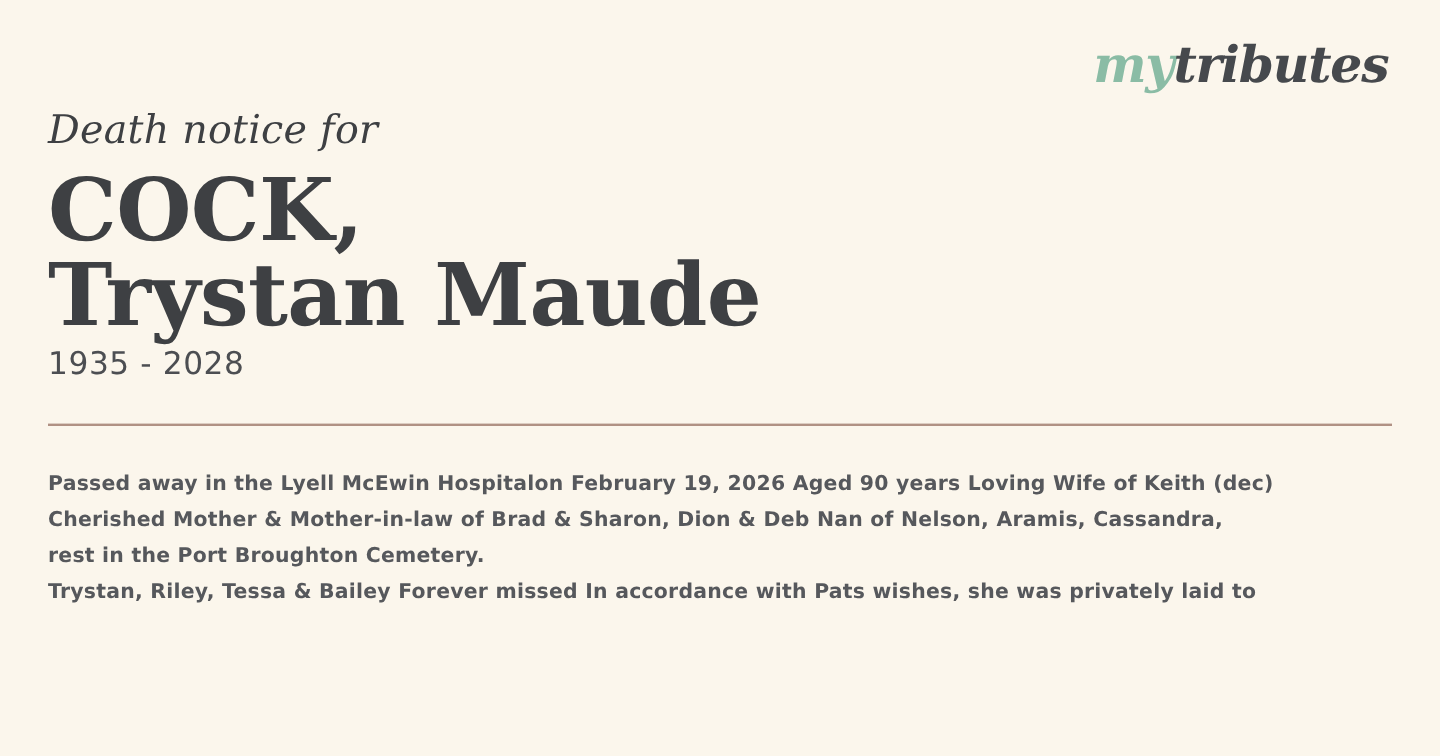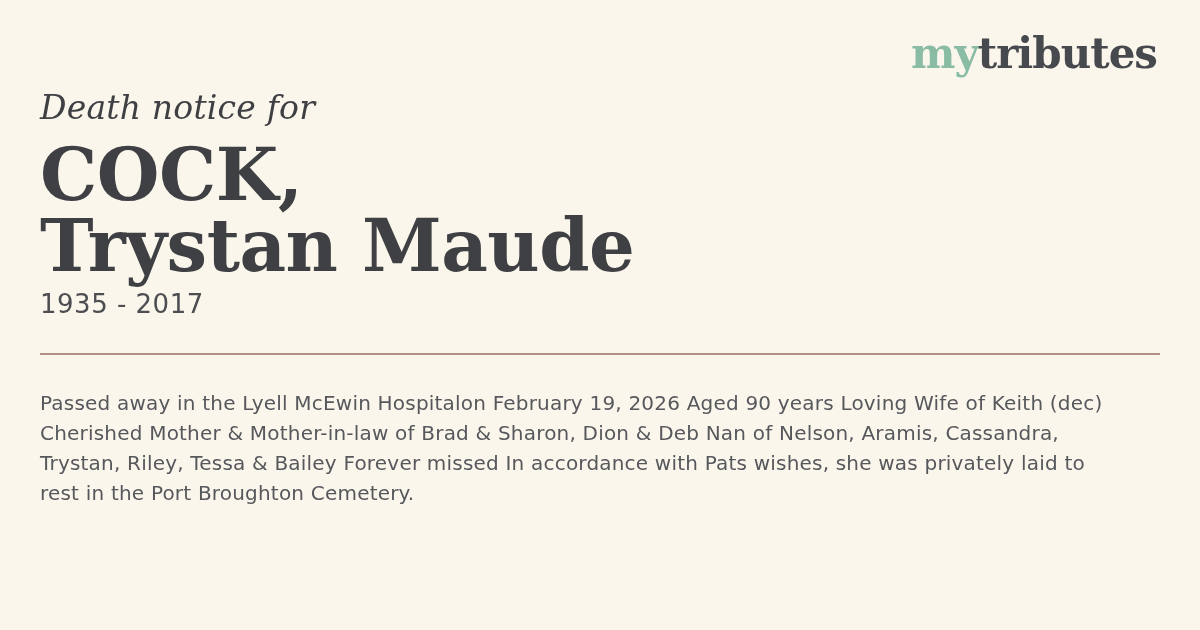--- a/index.html
+++ b/index.html
@@ -12,20 +12,21 @@
     height: 630px;
     background: #fbf6ec;
     overflow: hidden;
   }
 
   .logo {
     position: absolute;
     top: 33px;
     right: 43px;
     font-family: "DejaVu Serif", serif;
+    font-style: italic;
     font-weight: bold;
     font-size: 42px;
     line-height: 1;
     letter-spacing: -1px;
     white-space: nowrap;
     margin-left: 22px;
   }
   .logo-my { color: #8abca5; }
   .logo-tributes { color: #46494d; }
 
@@ -72,45 +73,46 @@
     height: 2px;
     border: none;
     background: #b09184;
   }
 
   .body {
     position: absolute;
     left: 40px;
     top: 388px;
     font-family: "DejaVu Sans", sans-serif;
-    font-size: 20px;
+    font-size: 17px;
     line-height: 30px;
     color: #56585c;
     letter-spacing: 0.2px;
+    font-weight: bold;
   }
   .body-line { display: block; white-space: nowrap; }
 </style>
 </head>
 <body>
 
 <div class="card">
 
   <div class="logo"><span class="logo-my">my</span><span class="logo-tributes">tributes</span></div>
 
   <div class="kicker">Death notice for</div>
 
   <h1 class="name">
     <span class="name-line">COCK,</span>
     <span class="name-line">Trystan Maude</span>
   </h1>
 
-  <div class="years">1935 - 2017</div>
+  <div class="years">1935 - 2028</div>
 
   <hr class="divider">
 
   <div class="body">
     <span class="body-line">Passed away in the Lyell McEwin Hospitalon February 19, 2026 Aged 90 years Loving Wife of Keith (dec)</span>
     <span class="body-line">Cherished Mother &amp; Mother-in-law of Brad &amp; Sharon, Dion &amp; Deb Nan of Nelson, Aramis, Cassandra,</span>
+    <span class="body-line">rest in the Port Broughton Cemetery.</span>
     <span class="body-line">Trystan, Riley, Tessa &amp; Bailey Forever missed In accordance with Pats wishes, she was privately laid to</span>
-    <span class="body-line">rest in the Port Broughton Cemetery.</span>
   </div>
 
 </div>
 
 </body></html>

